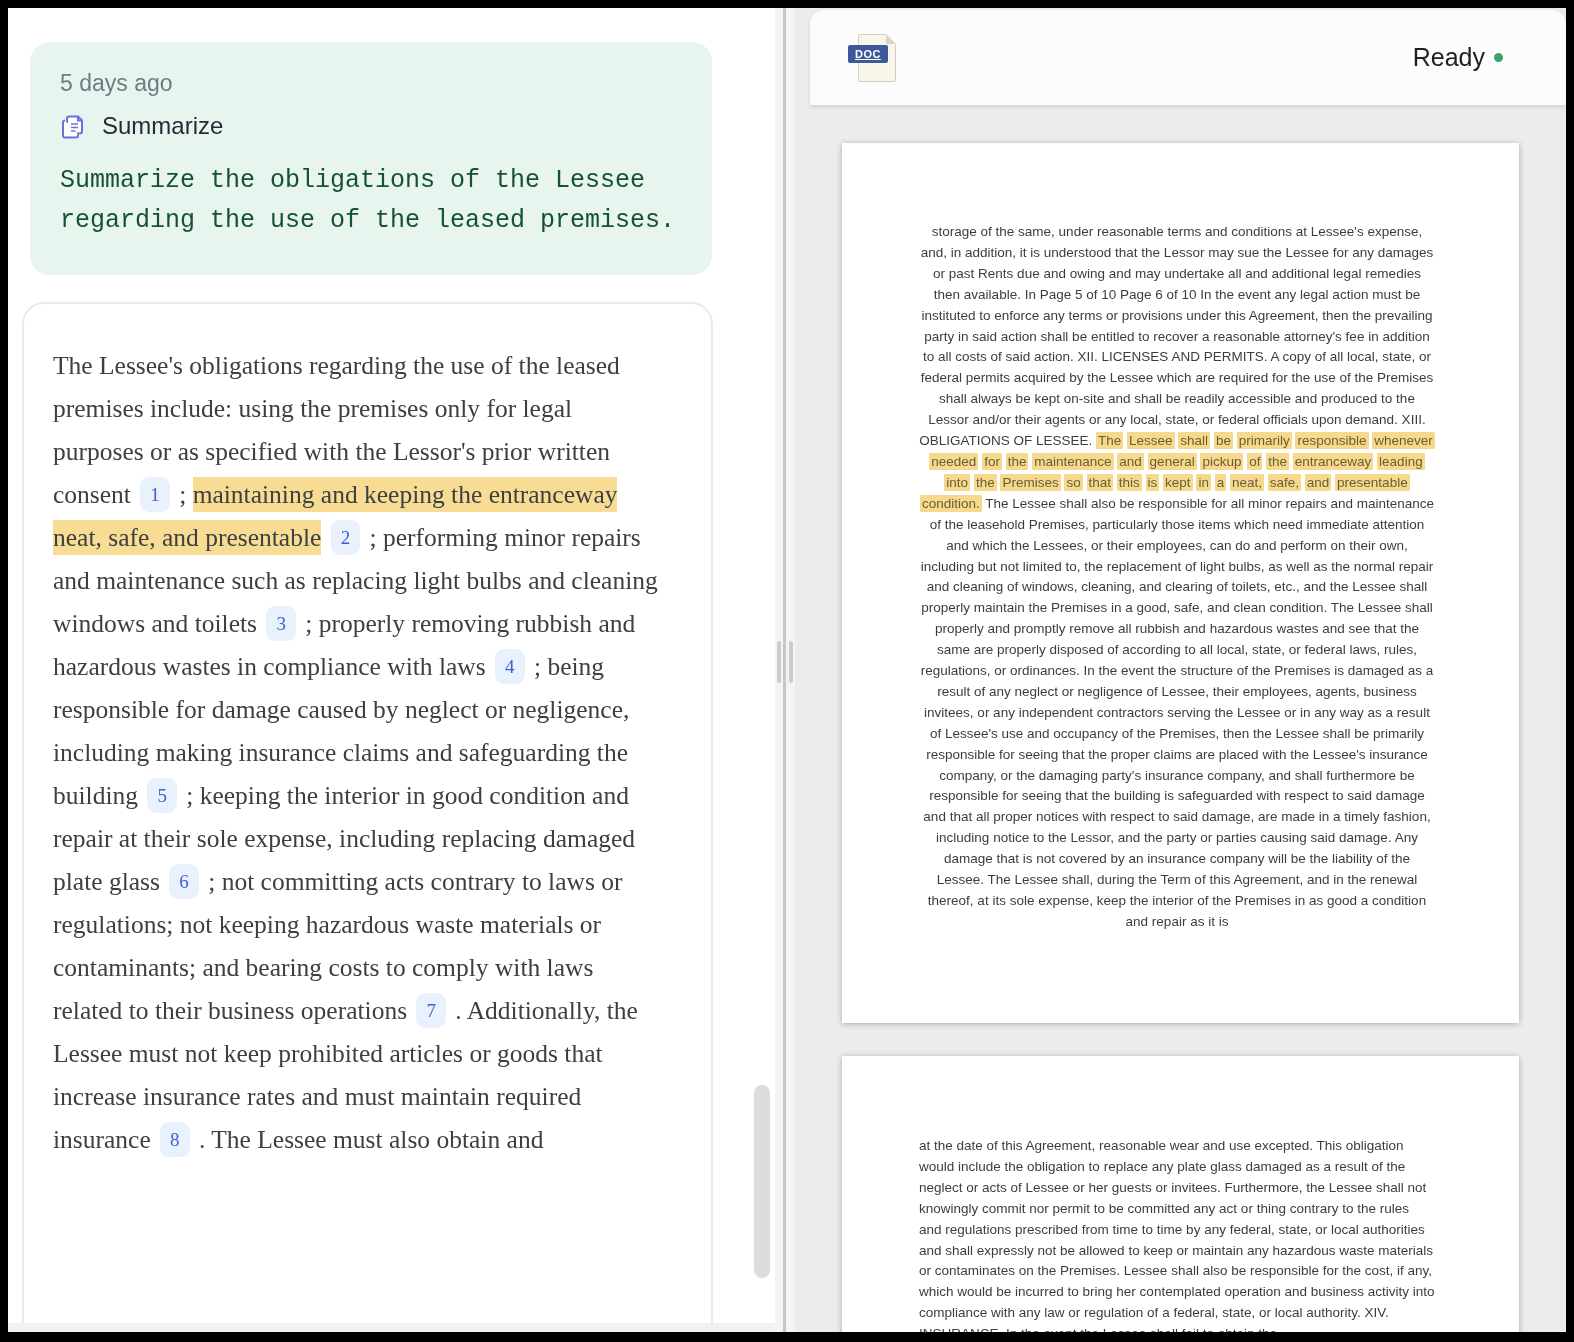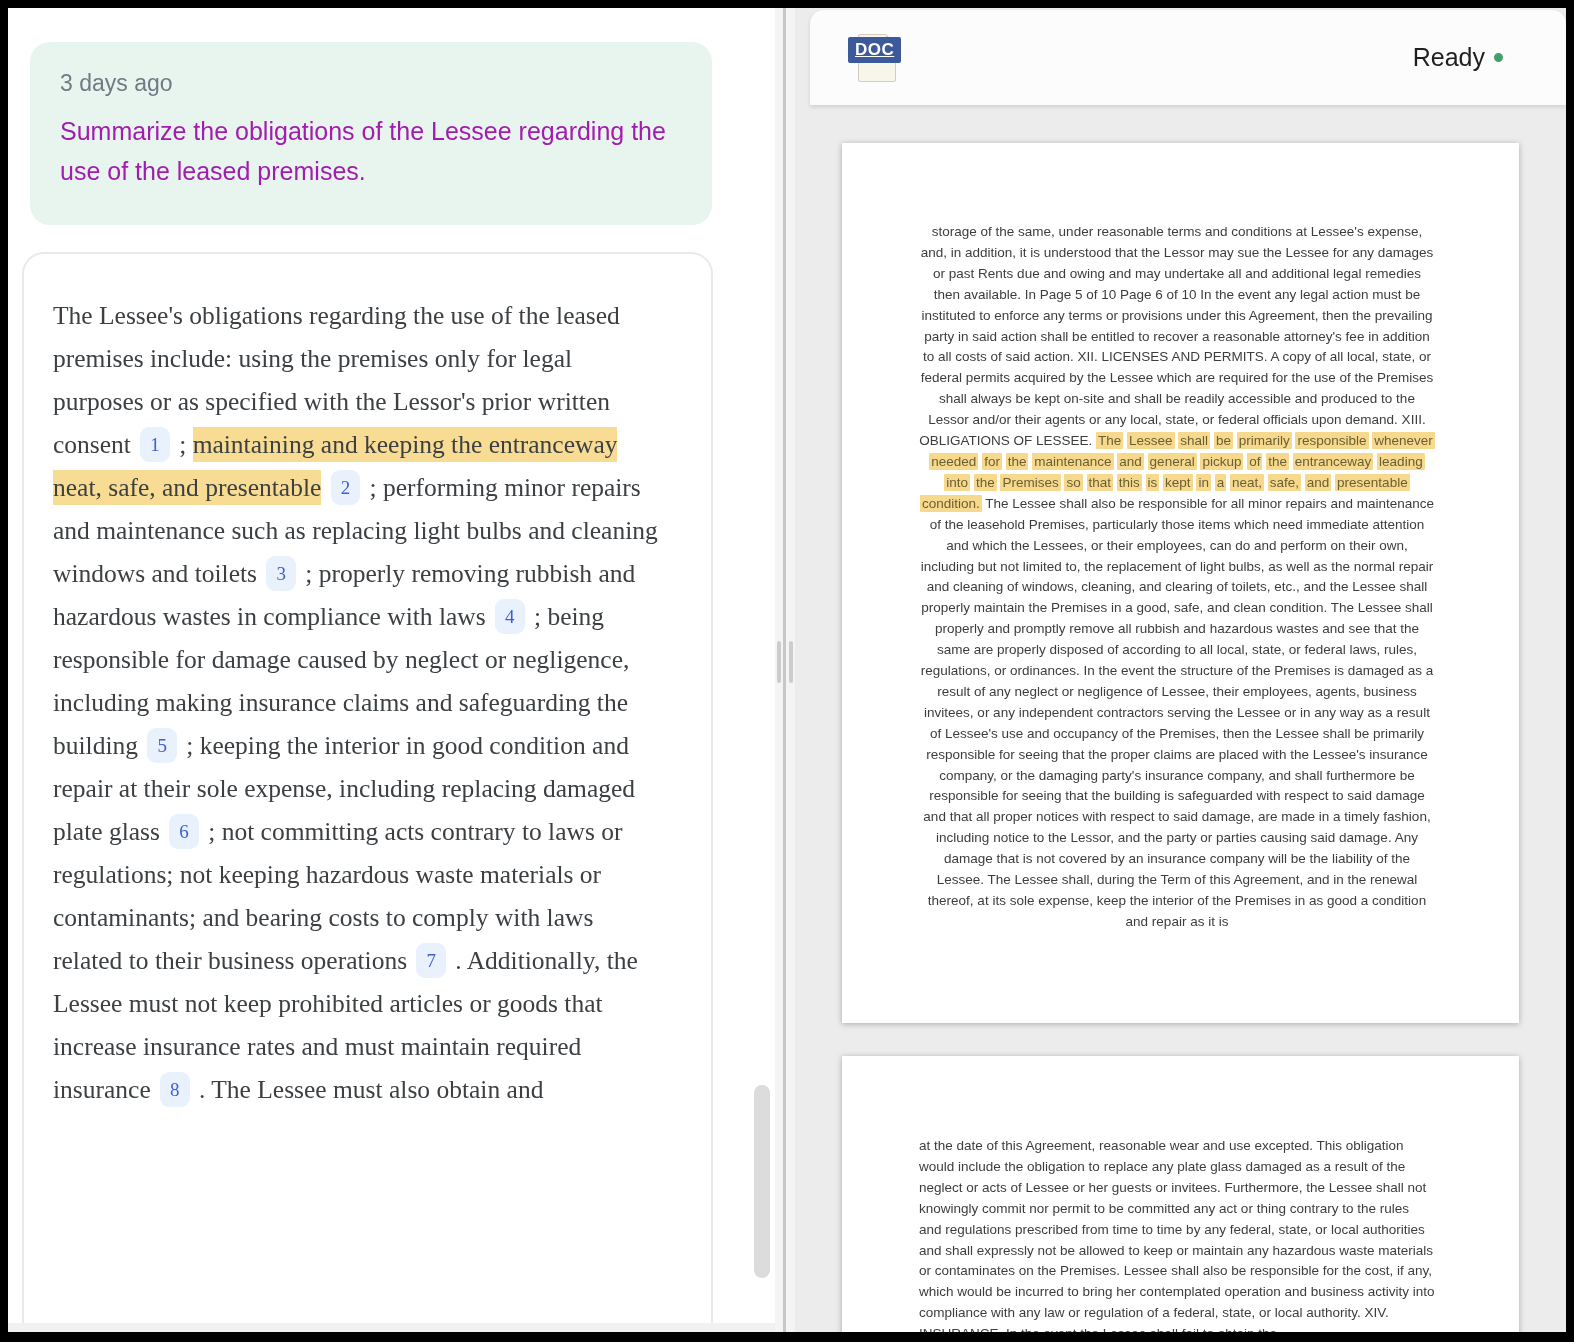--- a/index.html
+++ b/index.html
@@ -45,21 +45,22 @@
     gap: 15px;
     margin-bottom: 20px;
   }
   .action-label {
     font-size: 24px;
     color: #222b36;
   }
   .query-text {
     font-size: 25px;
     line-height: 40px;
-    color: #a21caf;
+    color: #14532d;
+    font-family: Liberation Mono, monospace;
   }
 
   .answer-card {
     margin: 27px 0 0 14px;
     width: 691px;
     height: 1100px;
     background: #fff;
     border: 2px solid #e9eaee;
     border-radius: 22px;
     padding: 40px 42px 0 29px;
@@ -156,24 +157,24 @@
     border-radius: 2px;
   }
   .doc-fold {
     position: absolute; top: 0; right: 0;
     width: 0; height: 0;
     border-top: 10px solid #fcfcfc;
     border-left: 10px solid #d8d3c2;
   }
   .doc-label {
     position: absolute;
-    left: -10px; top: 3px;
+    left: -10px; top: 11px;
     background: var(--doc-label-blue, #3c5a9a);
     color: #fff;
-    font-size: 17px;
+    font-size: 11px;
     font-weight: bold;
     letter-spacing: 0.5px;
     padding: 3px 7px;
     border-radius: 2px;
     text-decoration: underline;
   }
   .status-group { display: flex; align-items: center; gap: 6px; }
   .status-text { font-size: 25px; color: #1f1f1f; }
   .status-dot {
     width: 15px; height: 15px;
@@ -219,21 +220,32 @@
 </style>
 </head>
 <body>
 
 <div class="frame">
   <div class="app">
 
     <div class="left-panel">
 
       <div class="query-card">
-        <div class="timestamp">3 days ago</div>
+        <div class="timestamp">5 days ago</div>
+        <div class="action-row">
+          <span style="display:inline-flex;">
+            <svg width="27" height="30" viewBox="0 0 27 30" fill="none">
+              <path d="M9 5.5 h9 l4 4 v11 a2 2 0 0 1 -2 2 h-11 a2 2 0 0 1 -2 -2 v-13 a2 2 0 0 1 2 -2 z" stroke="#6673de" stroke-width="2" fill="#fff"></path>
+              <path d="M18 5.5 v4 h4" stroke="#6673de" stroke-width="2" fill="none"></path>
+              <path d="M5 9.5 a2 2 0 0 0 -2 2 v13 a2 2 0 0 0 2 2 h11 a2 2 0 0 0 2 -2 v-1" stroke="#6673de" stroke-width="2" fill="#fff"></path>
+              <path d="M11 13 h7 M11 16.5 h7 M11 20 h4.5" stroke="#6673de" stroke-width="1.6"></path>
+            </svg>
+          </span>
+          <span class="action-label">Summarize</span>
+        </div>
         <div class="query-text">Summarize the obligations of the Lessee regarding the use of the leased premises.</div>
       </div>
 
       <div class="answer-card">
         <div class="answer-text"><span>The Lessee's obligations regarding the use of the leased premises include: using the premises only for legal purposes or as specified with the Lessor's prior written consent </span><span class="cite-badge">1</span><span> ; </span><span class="ans-hl">maintaining and keeping the entranceway neat, safe, and presentable</span><span> </span><span class="cite-badge">2</span><span> ; performing minor repairs and maintenance such as replacing light bulbs and cleaning windows and toilets </span><span class="cite-badge">3</span><span> ; properly removing rubbish and hazardous wastes in compliance with laws </span><span class="cite-badge">4</span><span> ; being responsible for damage caused by neglect or negligence, including making insurance claims and safeguarding the building </span><span class="cite-badge">5</span><span> ; keeping the interior in good condition and repair at their sole expense, including replacing damaged plate glass </span><span class="cite-badge">6</span><span> ; not committing acts contrary to laws or regulations; not keeping hazardous waste materials or contaminants; and bearing costs to comply with laws related to their business operations </span><span class="cite-badge">7</span><span> . Additionally, the Lessee must not keep prohibited articles or goods that increase insurance rates and must maintain required insurance </span><span class="cite-badge">8</span><span> . The Lessee must also obtain and</span></div>
       </div>
 
       <div class="left-scrollbar-thumb"></div>
       <div class="left-bottom-strip"></div>
     </div>

